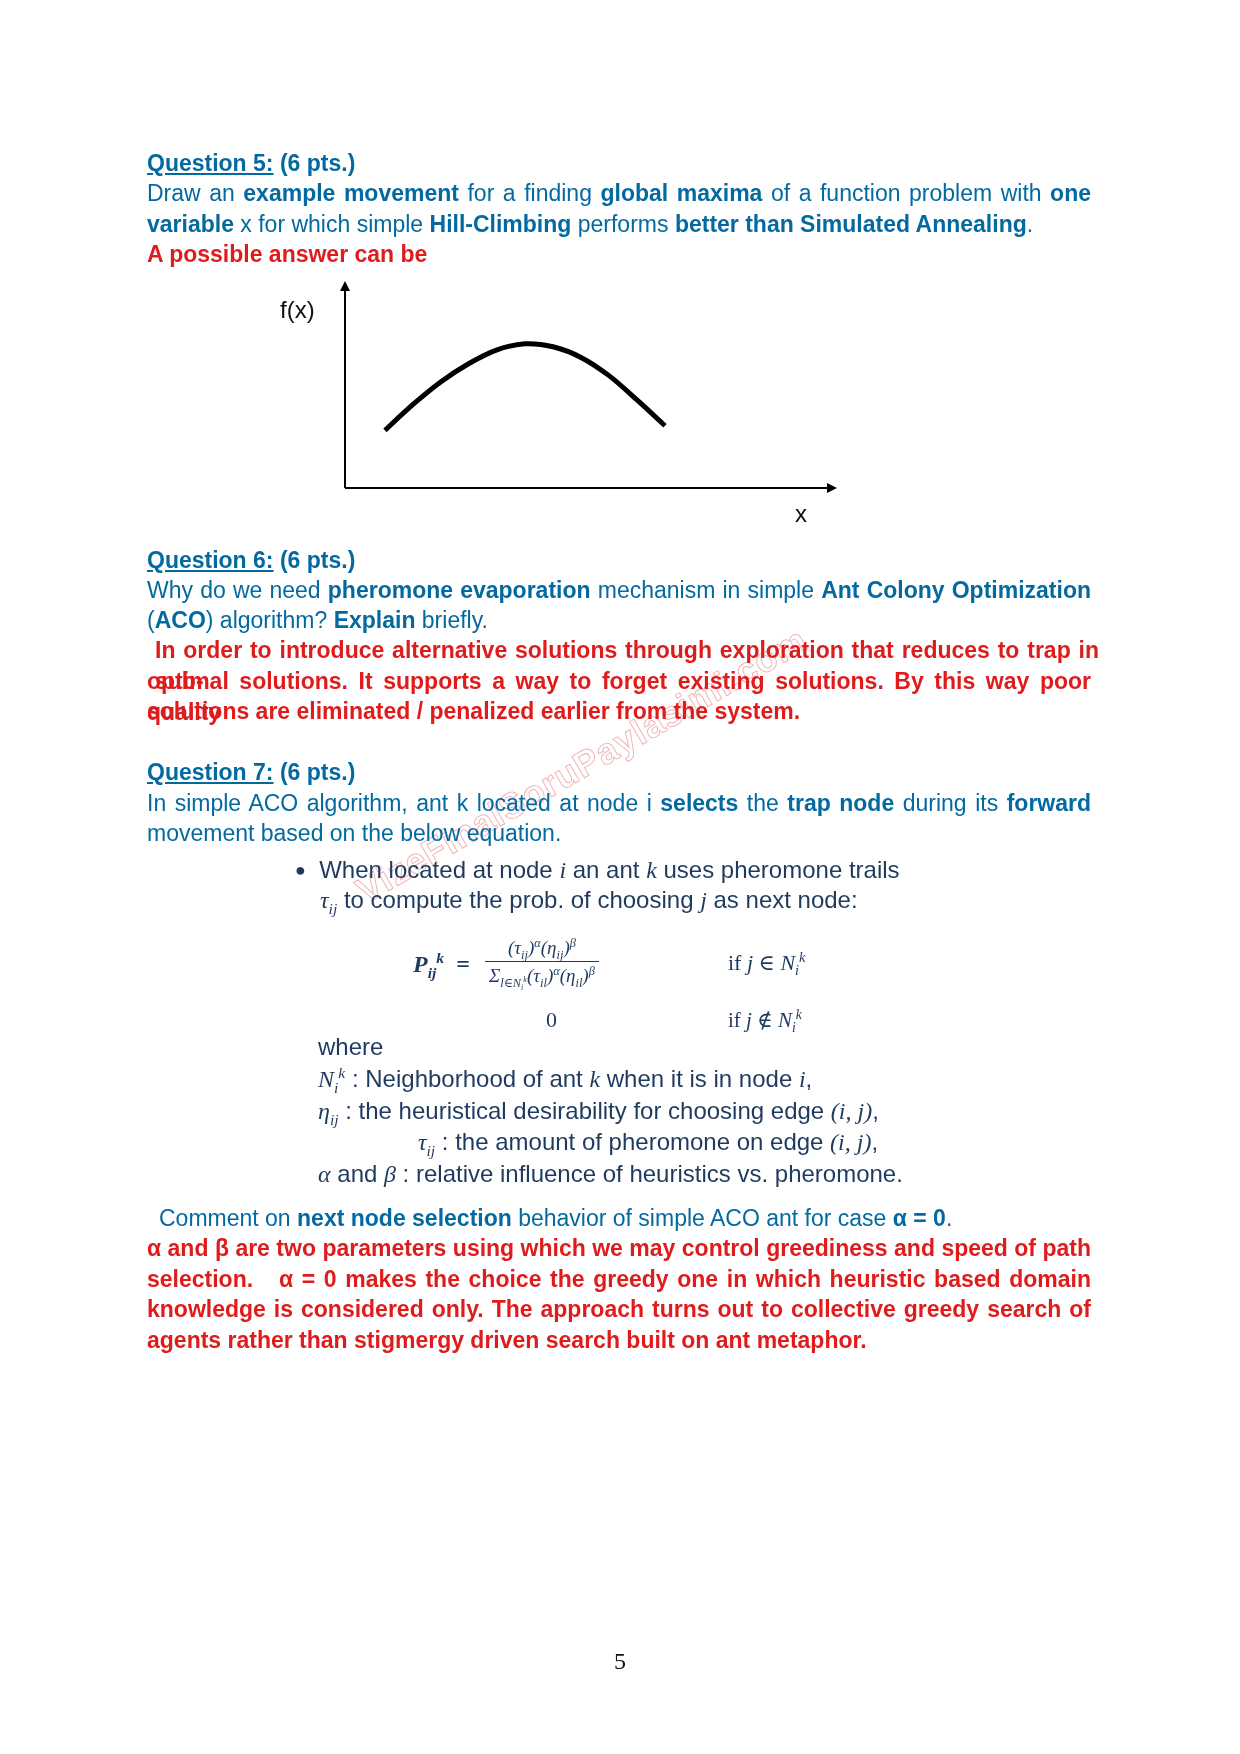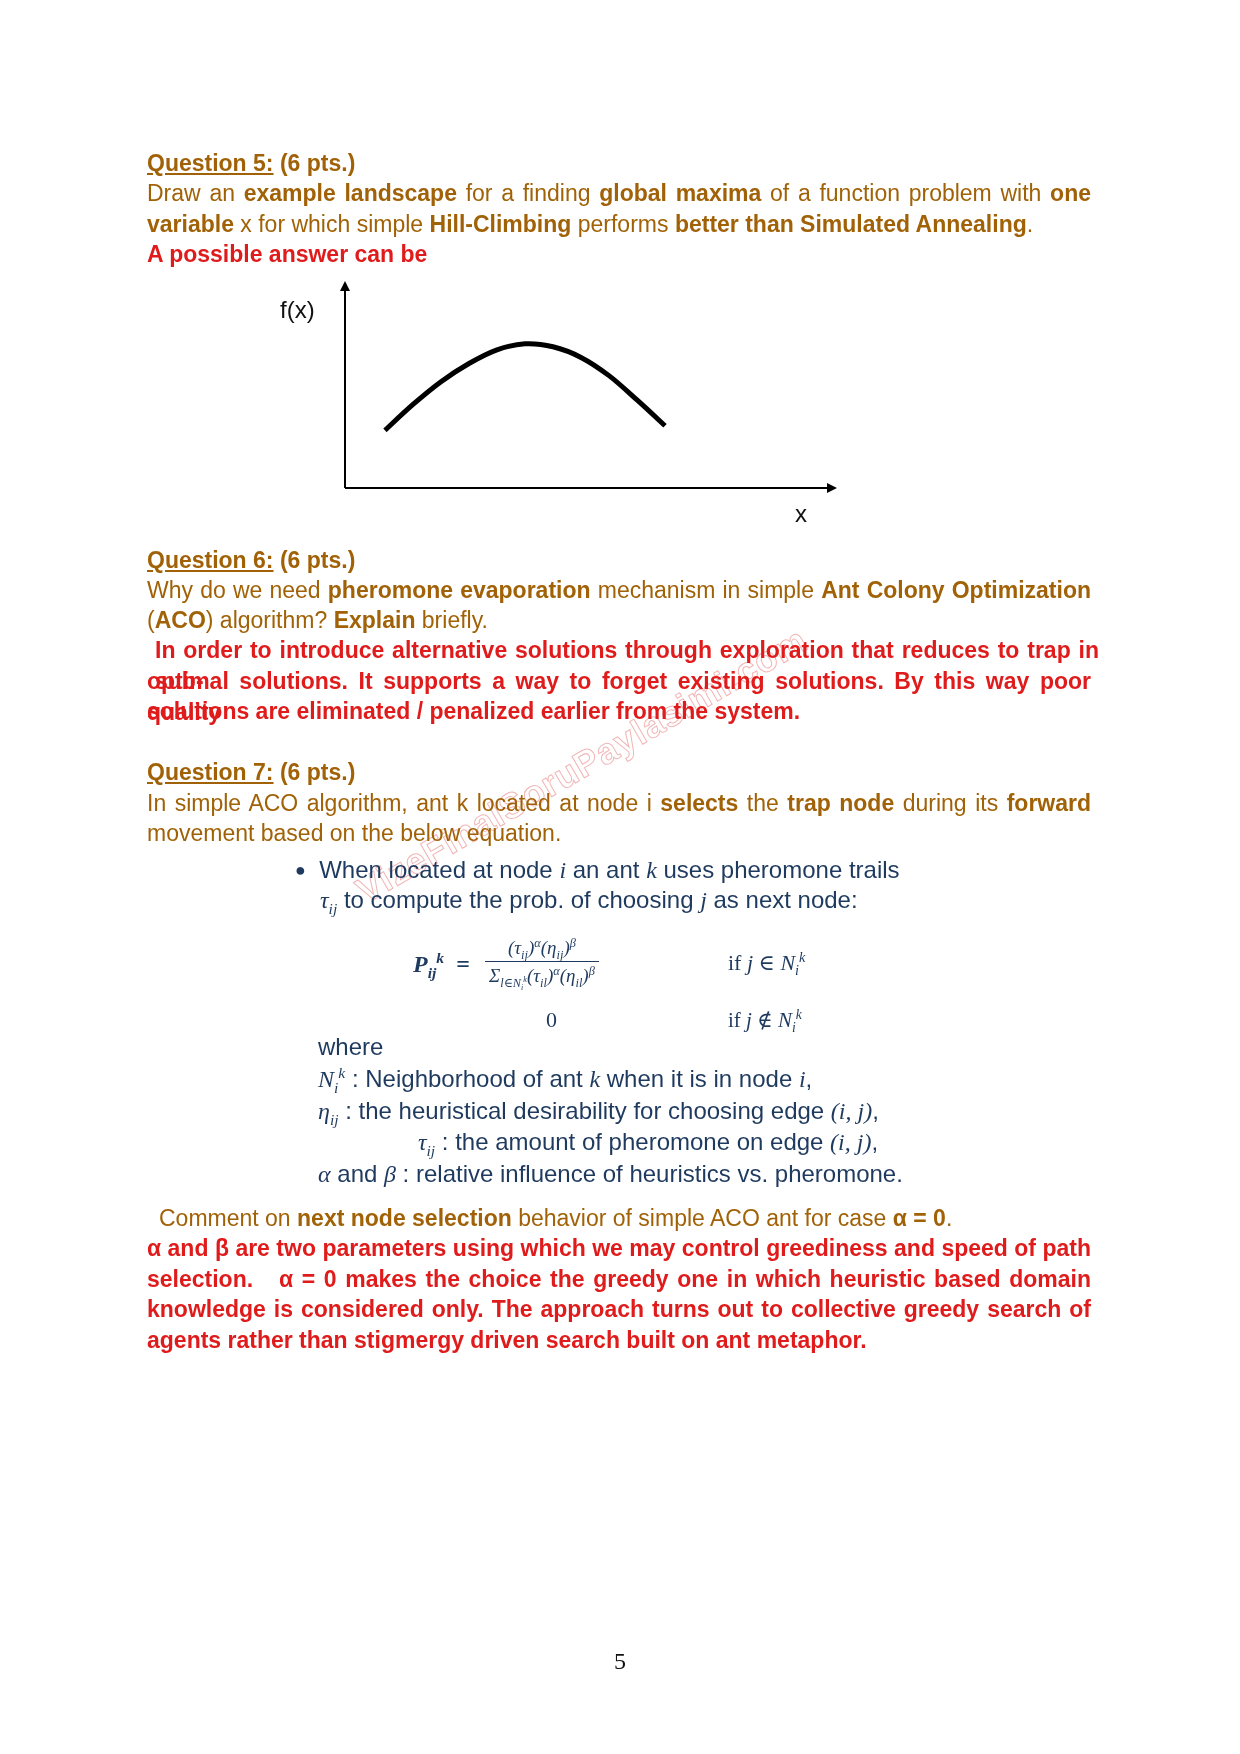--- a/index.html
+++ b/index.html
@@ -1,19 +1,19 @@
 <!DOCTYPE html>
 <html><head>
 <meta charset="utf-8">
 <style>
   html, body { margin:0; padding:0; background:#ffffff; }
   body { width:1240px; height:1754px; position:relative; overflow:hidden;
          font-family:"Liberation Sans", "DejaVu Sans", sans-serif; color:#111; }
   .abs { position:absolute; }
-  .txt { font-family:"Liberation Sans", sans-serif; font-size:23px; line-height:30.5px; color:#a16207; }
+  .txt { font-family:"Liberation Sans", sans-serif; font-size:23px; line-height:30.5px; color:#0369a1; }
   .justfull { text-align:justify; text-align-last:justify; }
   .red { color:#e01b1b; font-weight:bold; }
   .q-head { font-weight:bold; }
   .q-head .u { text-decoration:underline; }
   .block { left:147px; width:944px; }
   .slide { font-family:"Liberation Sans", sans-serif; color:#1f3a5f; font-size:24px; line-height:30px; }
   .math { font-family:"Liberation Serif", "DejaVu Serif", serif; font-style:italic; }
   .mathn { font-family:"Liberation Serif", "DejaVu Serif", serif; }
   sub, sup { font-size:65%; line-height:0; }
   .frac { display:inline-block; vertical-align:middle; text-align:center; }
@@ -25,21 +25,21 @@
   .pagenum { left:0; width:1240px; text-align:center; top:1648px; font-family:"Liberation Serif", serif; font-size:24px; color:#111; }
 </style>
 </head>
 <body>
 
 <div class="watermark">VizeFinalSoruPaylasimi.com</div>
 
 <div class="abs txt block q-head" style="top:148px;">
   <span class="u">Question 5:</span><span> (6 pts.)</span>
 </div>
-<div class="abs txt block justfull" style="top:178px;"><span>Draw an </span><span style="font-weight: bold;">example landscape</span><span> for a finding </span><span style="font-weight: bold;">global maxima</span><span> of a function problem with </span><span style="font-weight: bold;">one</span></div>
+<div class="abs txt block justfull" style="top:178px;"><span>Draw an </span><span style="font-weight: bold;">example movement</span><span> for a finding </span><span style="font-weight: bold;">global maxima</span><span> of a function problem with </span><span style="font-weight: bold;">one</span></div>
 <div class="abs txt block" style="top:209px;"><span style="font-weight: bold;">variable</span><span> x for which simple </span><span style="font-weight: bold;">Hill-Climbing</span><span> performs </span><span style="font-weight: bold;">better than Simulated Annealing</span><span>.</span></div>
 <div class="abs txt block red" style="top:239px;">A possible answer can be</div>
 
 <svg class="abs" style="left:0; top:0;" width="1240" height="560" id="chart-svg">
   <defs>
     <marker id="arrowhead" markerWidth="10" markerHeight="10" refX="8" refY="5" orient="auto" markerUnits="userSpaceOnUse">
       <path d="M0,0 L10,5 L0,10 z" fill="#000"></path>
     </marker>
   </defs>
   <line id="y-axis" x1="345" y1="488" x2="345" y2="283" stroke="#000" stroke-width="2" marker-end="url(#arrowhead)"></line>

